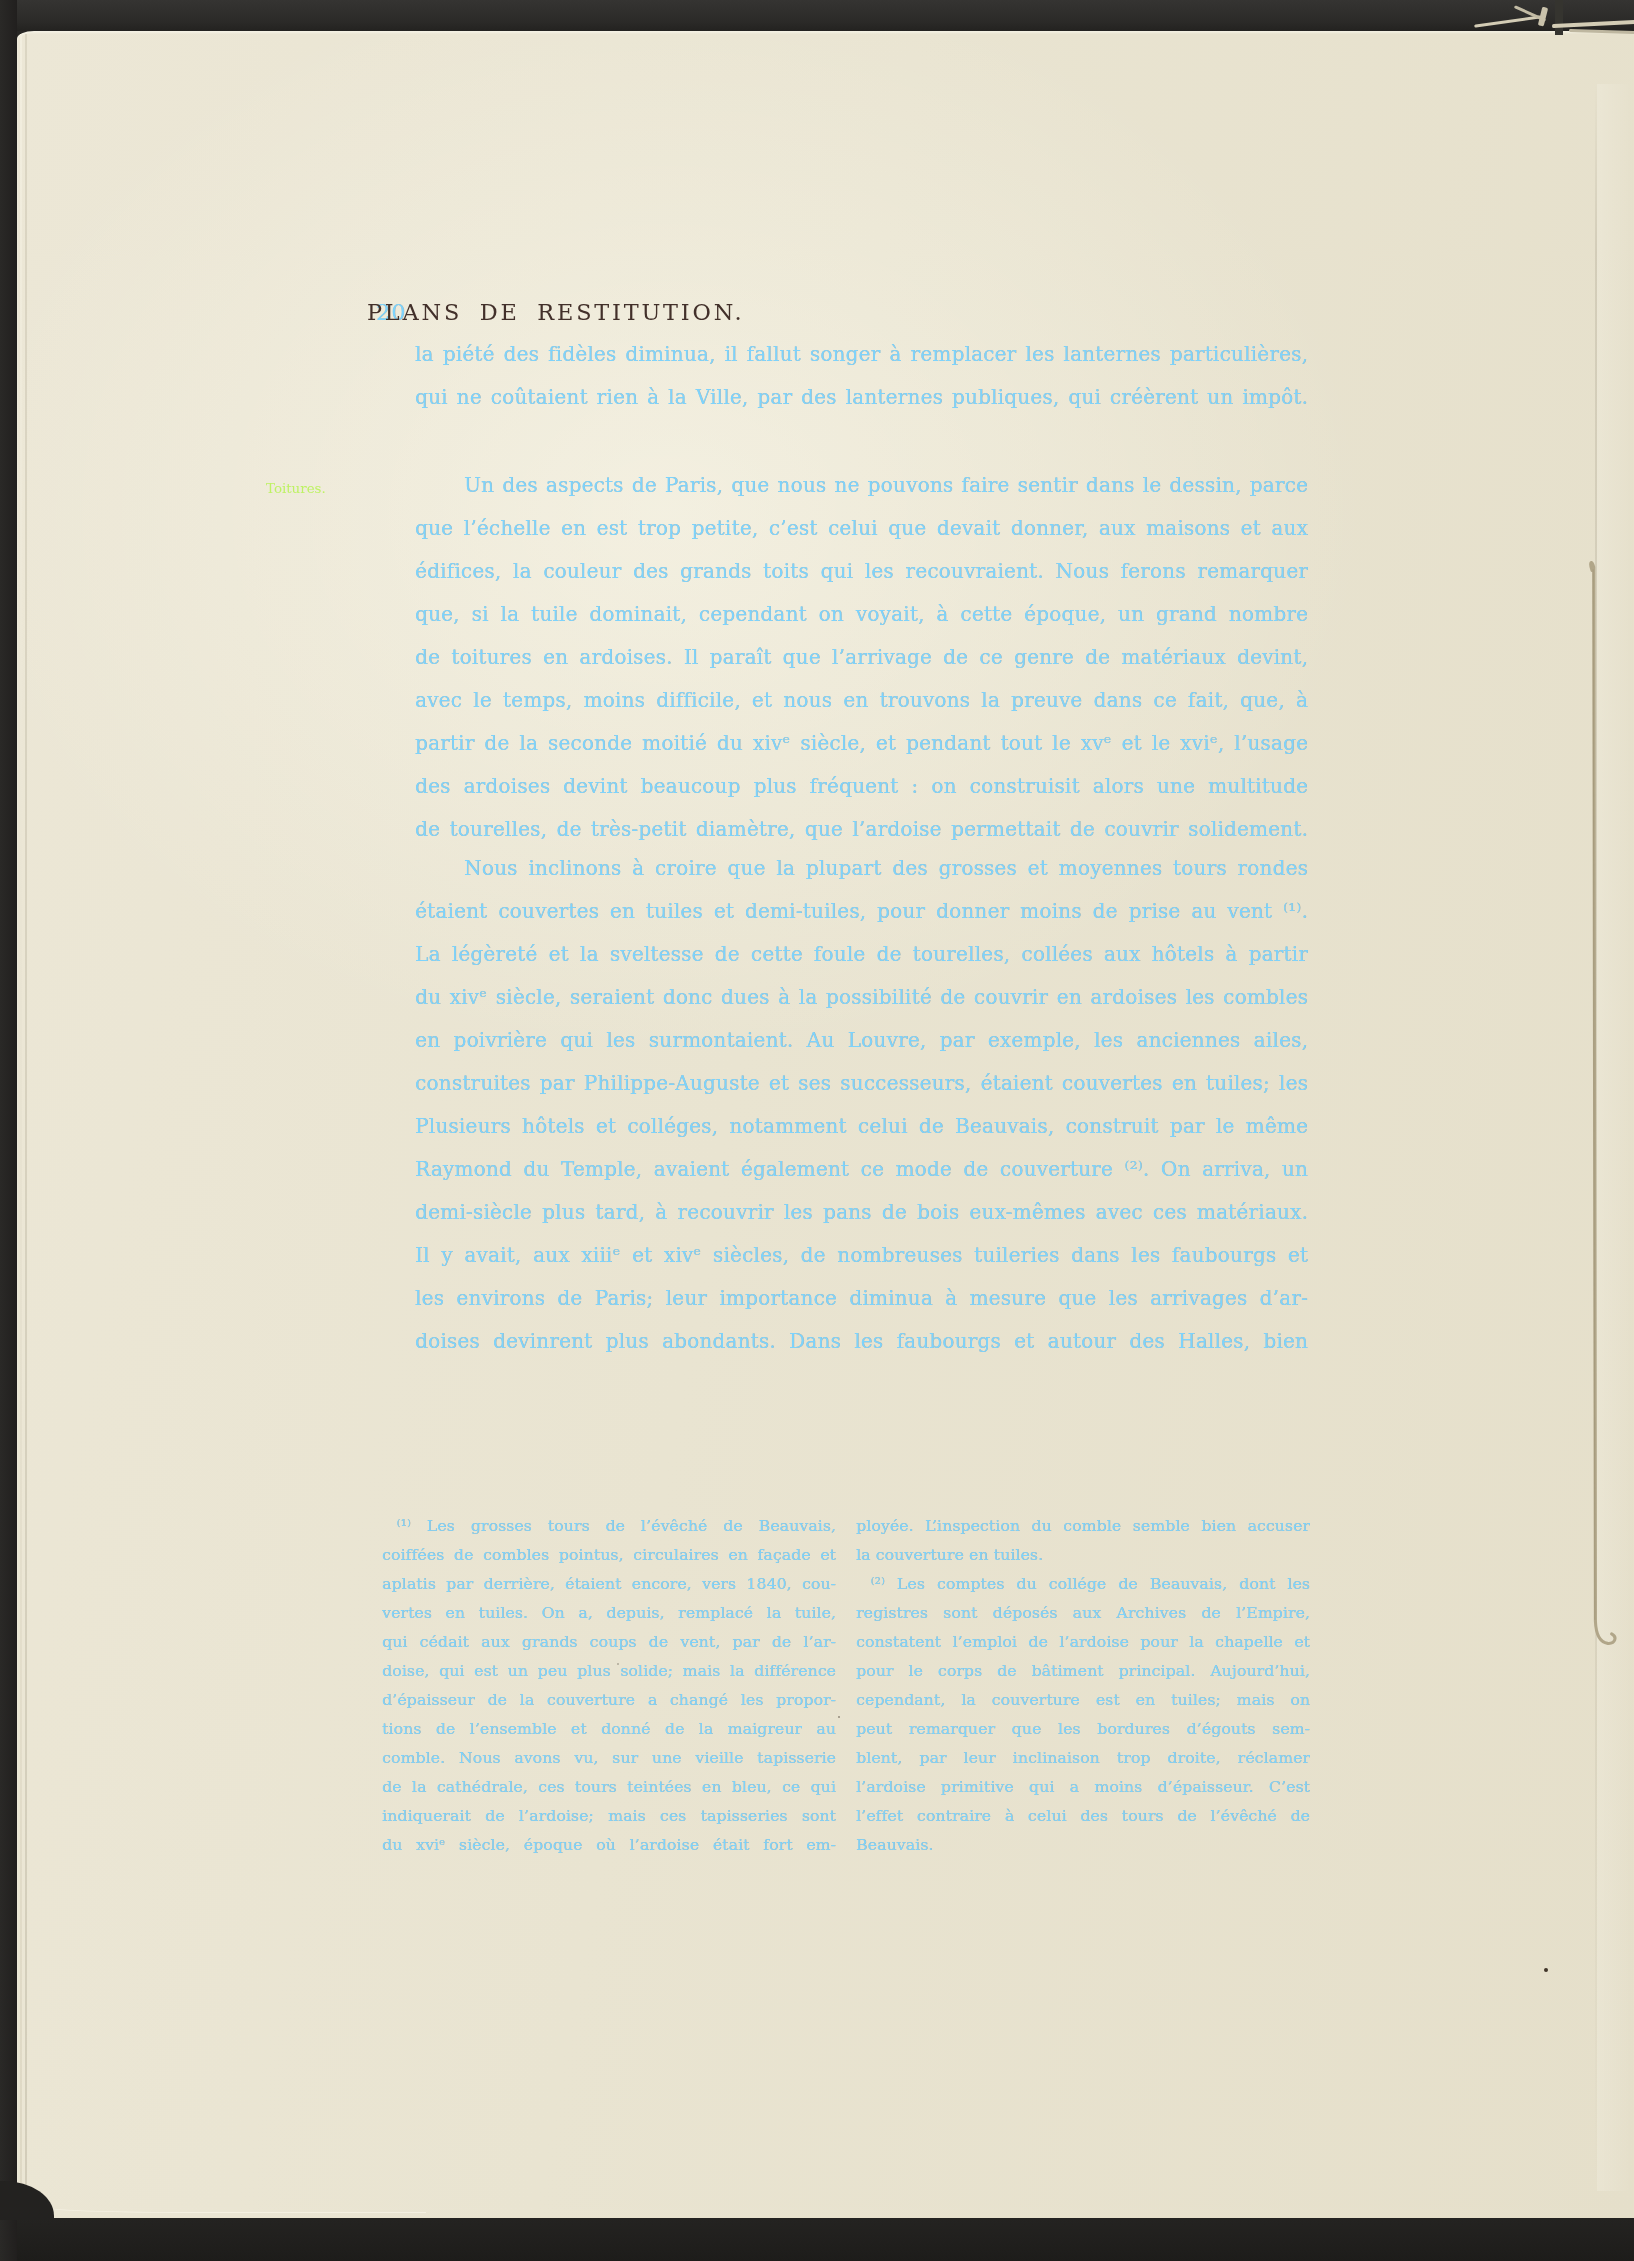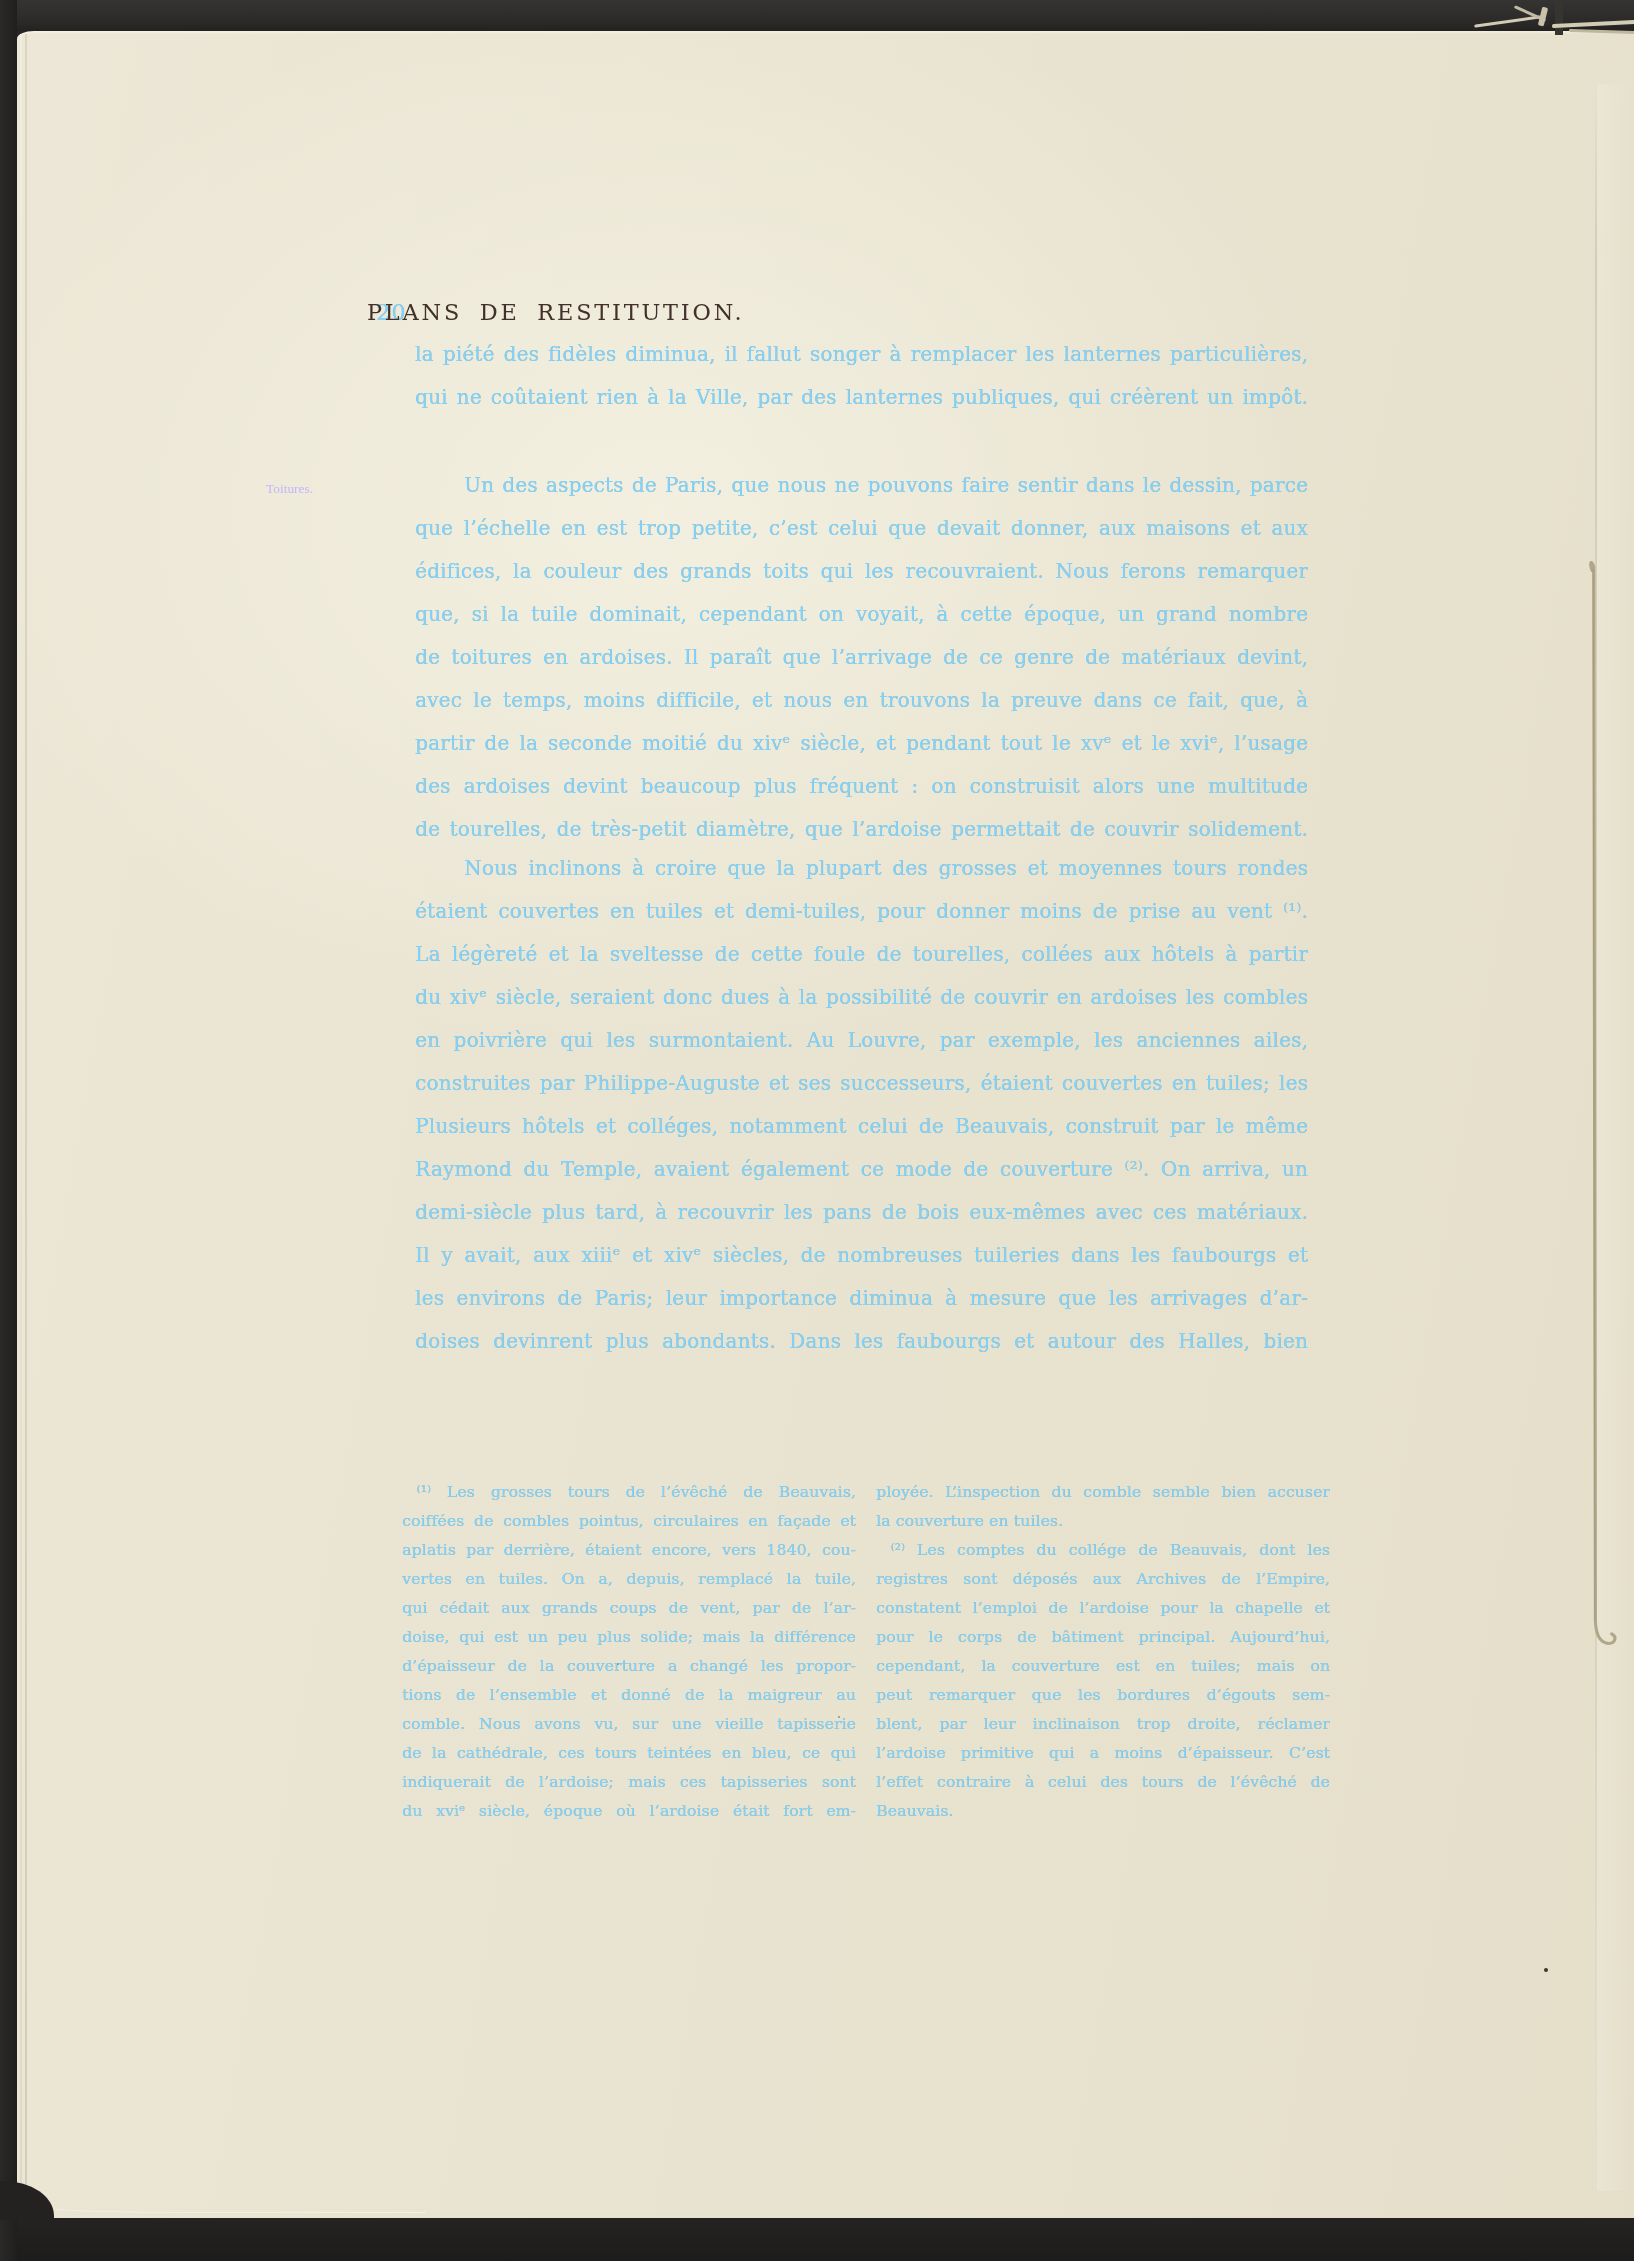--- a/index.html
+++ b/index.html
@@ -28,29 +28,29 @@
   .stack-line{position:absolute;top:34px;height:2184px;width:1.7px;}
   .stack-line.a{left:20px;background:linear-gradient(to bottom,#f2eedf,#ded8c4);}
   .stack-line.b{left:25px;background:linear-gradient(to bottom,#cdc7b3,#bfb9a5);opacity:.55;}
   .bottom-edge-line{position:absolute;left:34px;top:2206px;width:392px;height:5.6px;
     border-bottom:1.7px solid rgba(250,247,235,.6);border-bottom-left-radius:168px 7.8px;}
   
   .ink{color:#7dd3fc;text-shadow:0.2px 0.2px 0.4px rgba(73,53,39,.35);}
   .pageno{position:absolute;left:376px;top:298px;font-size:22.4px;line-height:28px;letter-spacing:1.1px;}
   .runhead{position:absolute;left:367px;top:298px;width:941px;
     font-size:22.4px;line-height:28px;letter-spacing:2.8px;word-spacing:7.8px;color:#42302a;}
-  .margin-note{position:absolute;left:266px;top:480px;font-size:13.4px;line-height:17px;color:#c4b5fd;font-family:Liberation Serif, serif;}
+  .margin-note{position:absolute;left:266px;top:480px;font-size:13.4px;line-height:17px;color:#bef264;}
   .para{position:absolute;left:367px;width:941px;}
   #para1{top:333px;}
   #para2{top:464px;}
   #para3{top:847px;}
   .line{font-size:20px;line-height:43px;height:43px;overflow:hidden;
     text-align:justify;text-align-last:justify;letter-spacing:0.2px;margin-left:48px;}
   .line.indent{text-indent:49px;}
-  .fncol{position:absolute;top:1477px;width:454px;margin-left:20px;}
+  .fncol{position:absolute;top:1511px;width:454px;}
   #fnleft{left:382px;}
   #fnright{left:856px;}
   .fnline{font-size:15.7px;line-height:29px;height:29px;overflow:hidden;
     text-align:justify;text-align-last:justify;letter-spacing:0.1px;}
   .fnline.note-start{text-indent:14.6px;}
   .line.short,.fnline.short{text-align-last:left;}
   
   .crease{position:absolute;left:1595px;top:84px;width:1.7px;height:2107px;
     background:linear-gradient(to bottom,rgba(110,100,80,0) 0%,rgba(110,100,80,.16) 8%,rgba(110,100,80,.10) 75%,rgba(110,100,80,0) 100%);}
   .crease-light{position:absolute;left:1597px;top:84px;width:34px;height:2107px;

